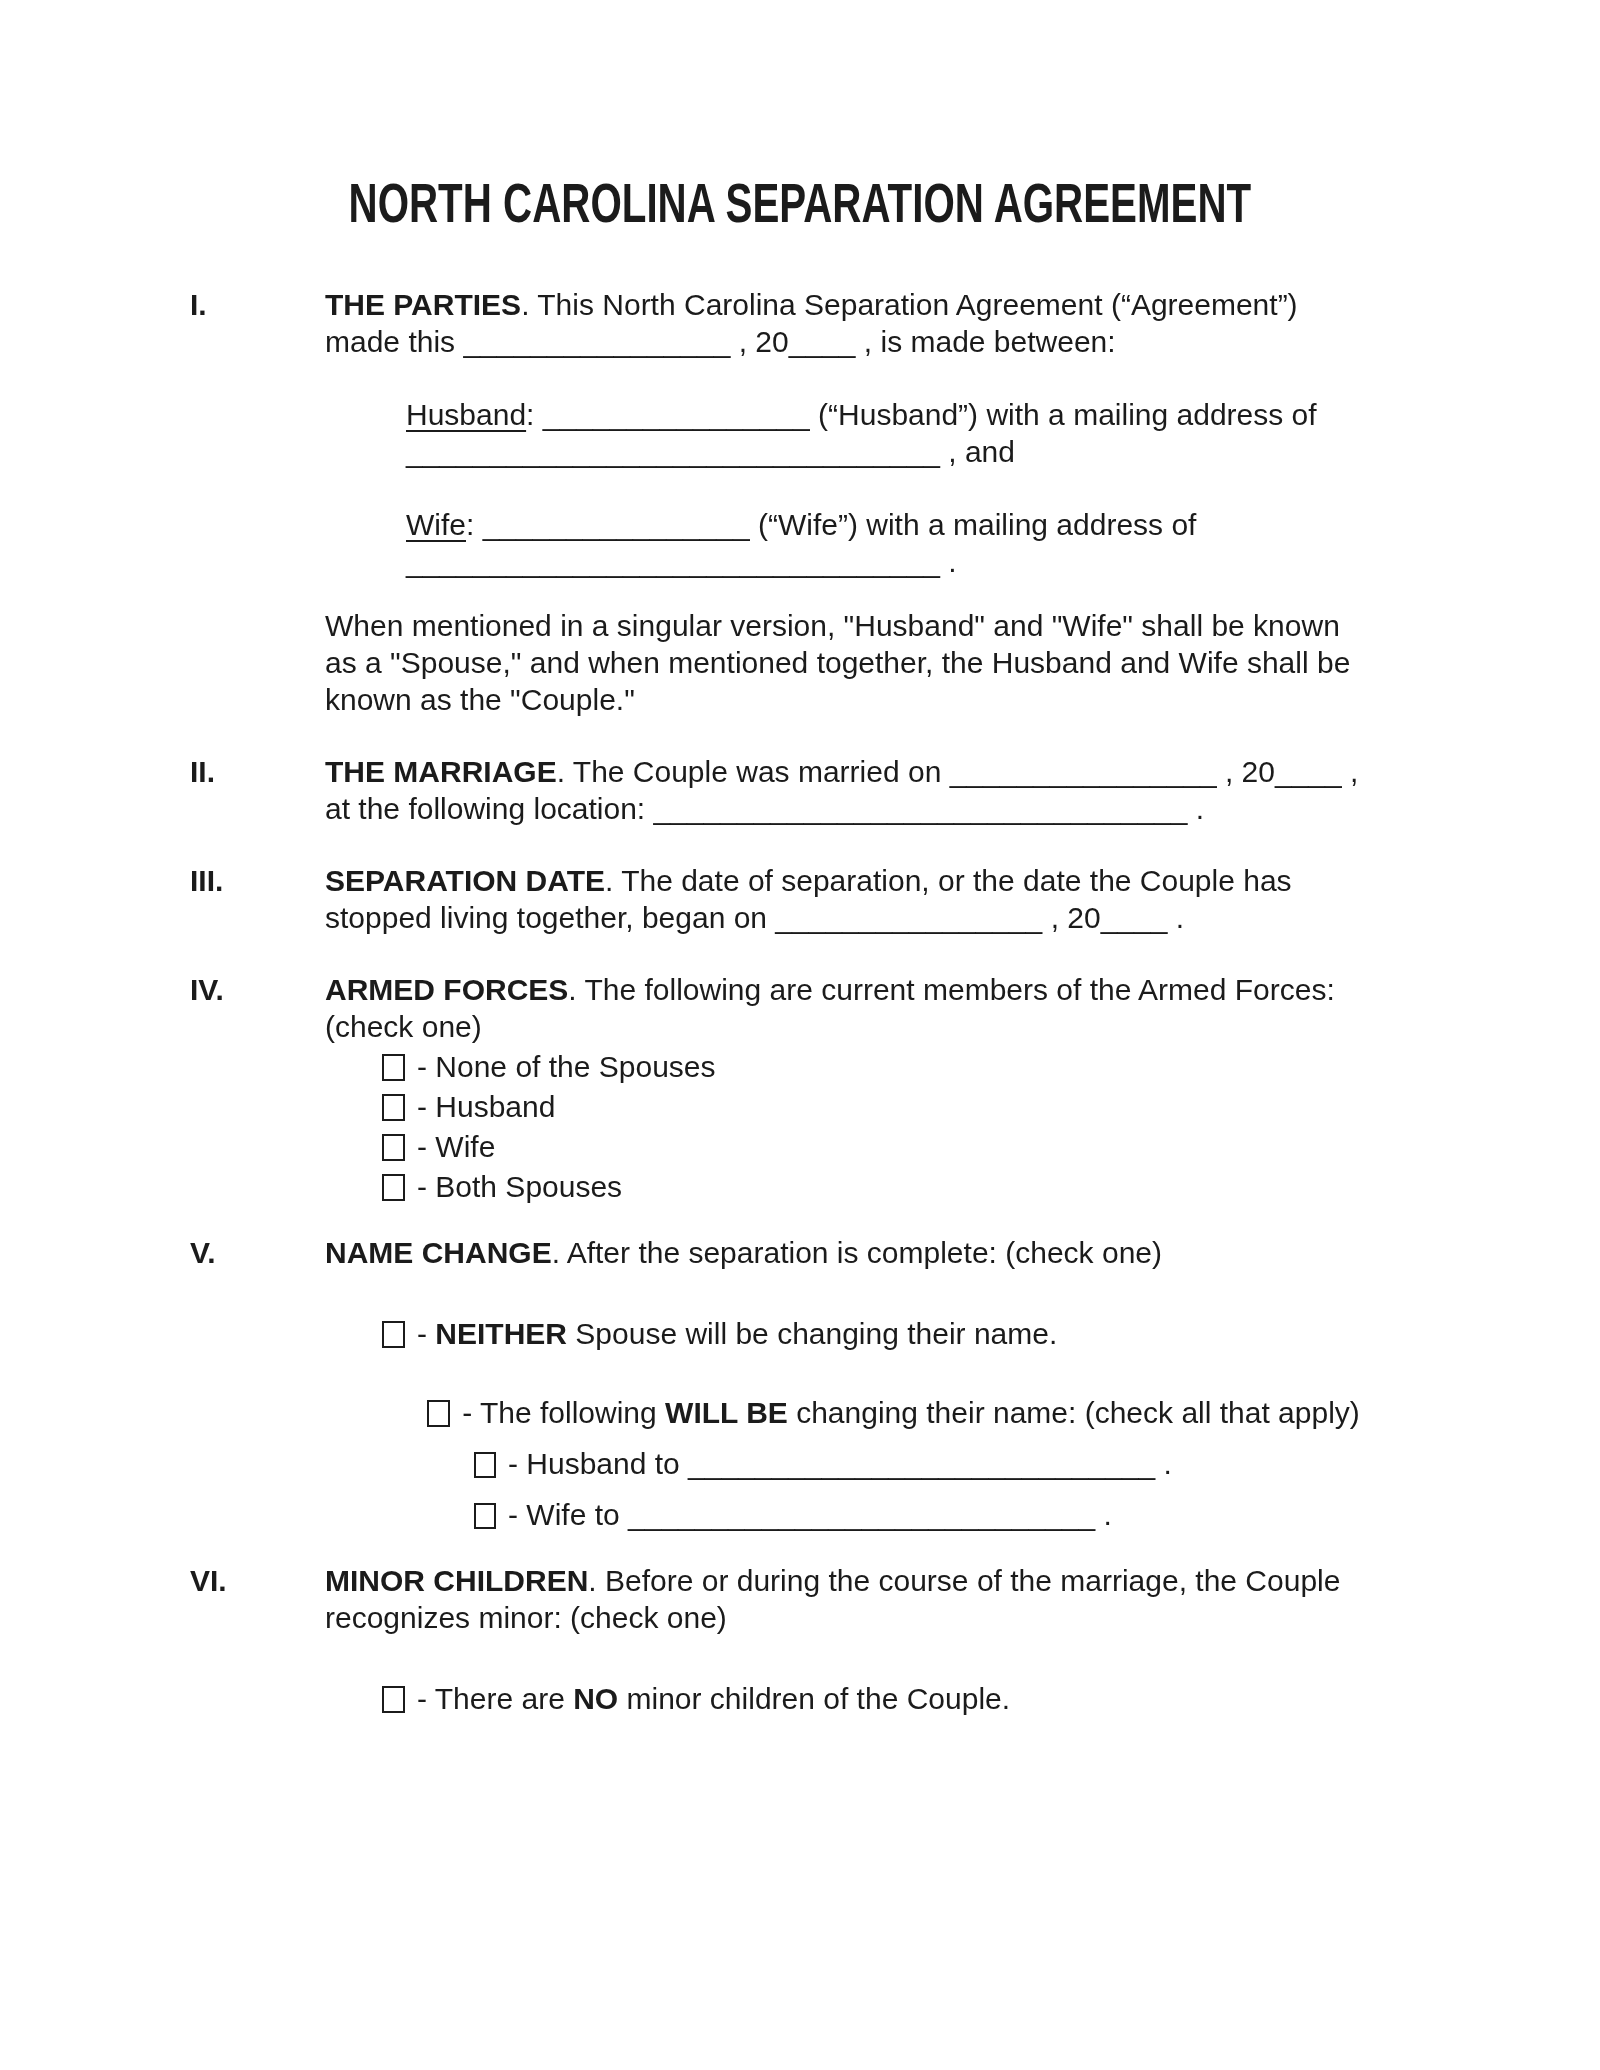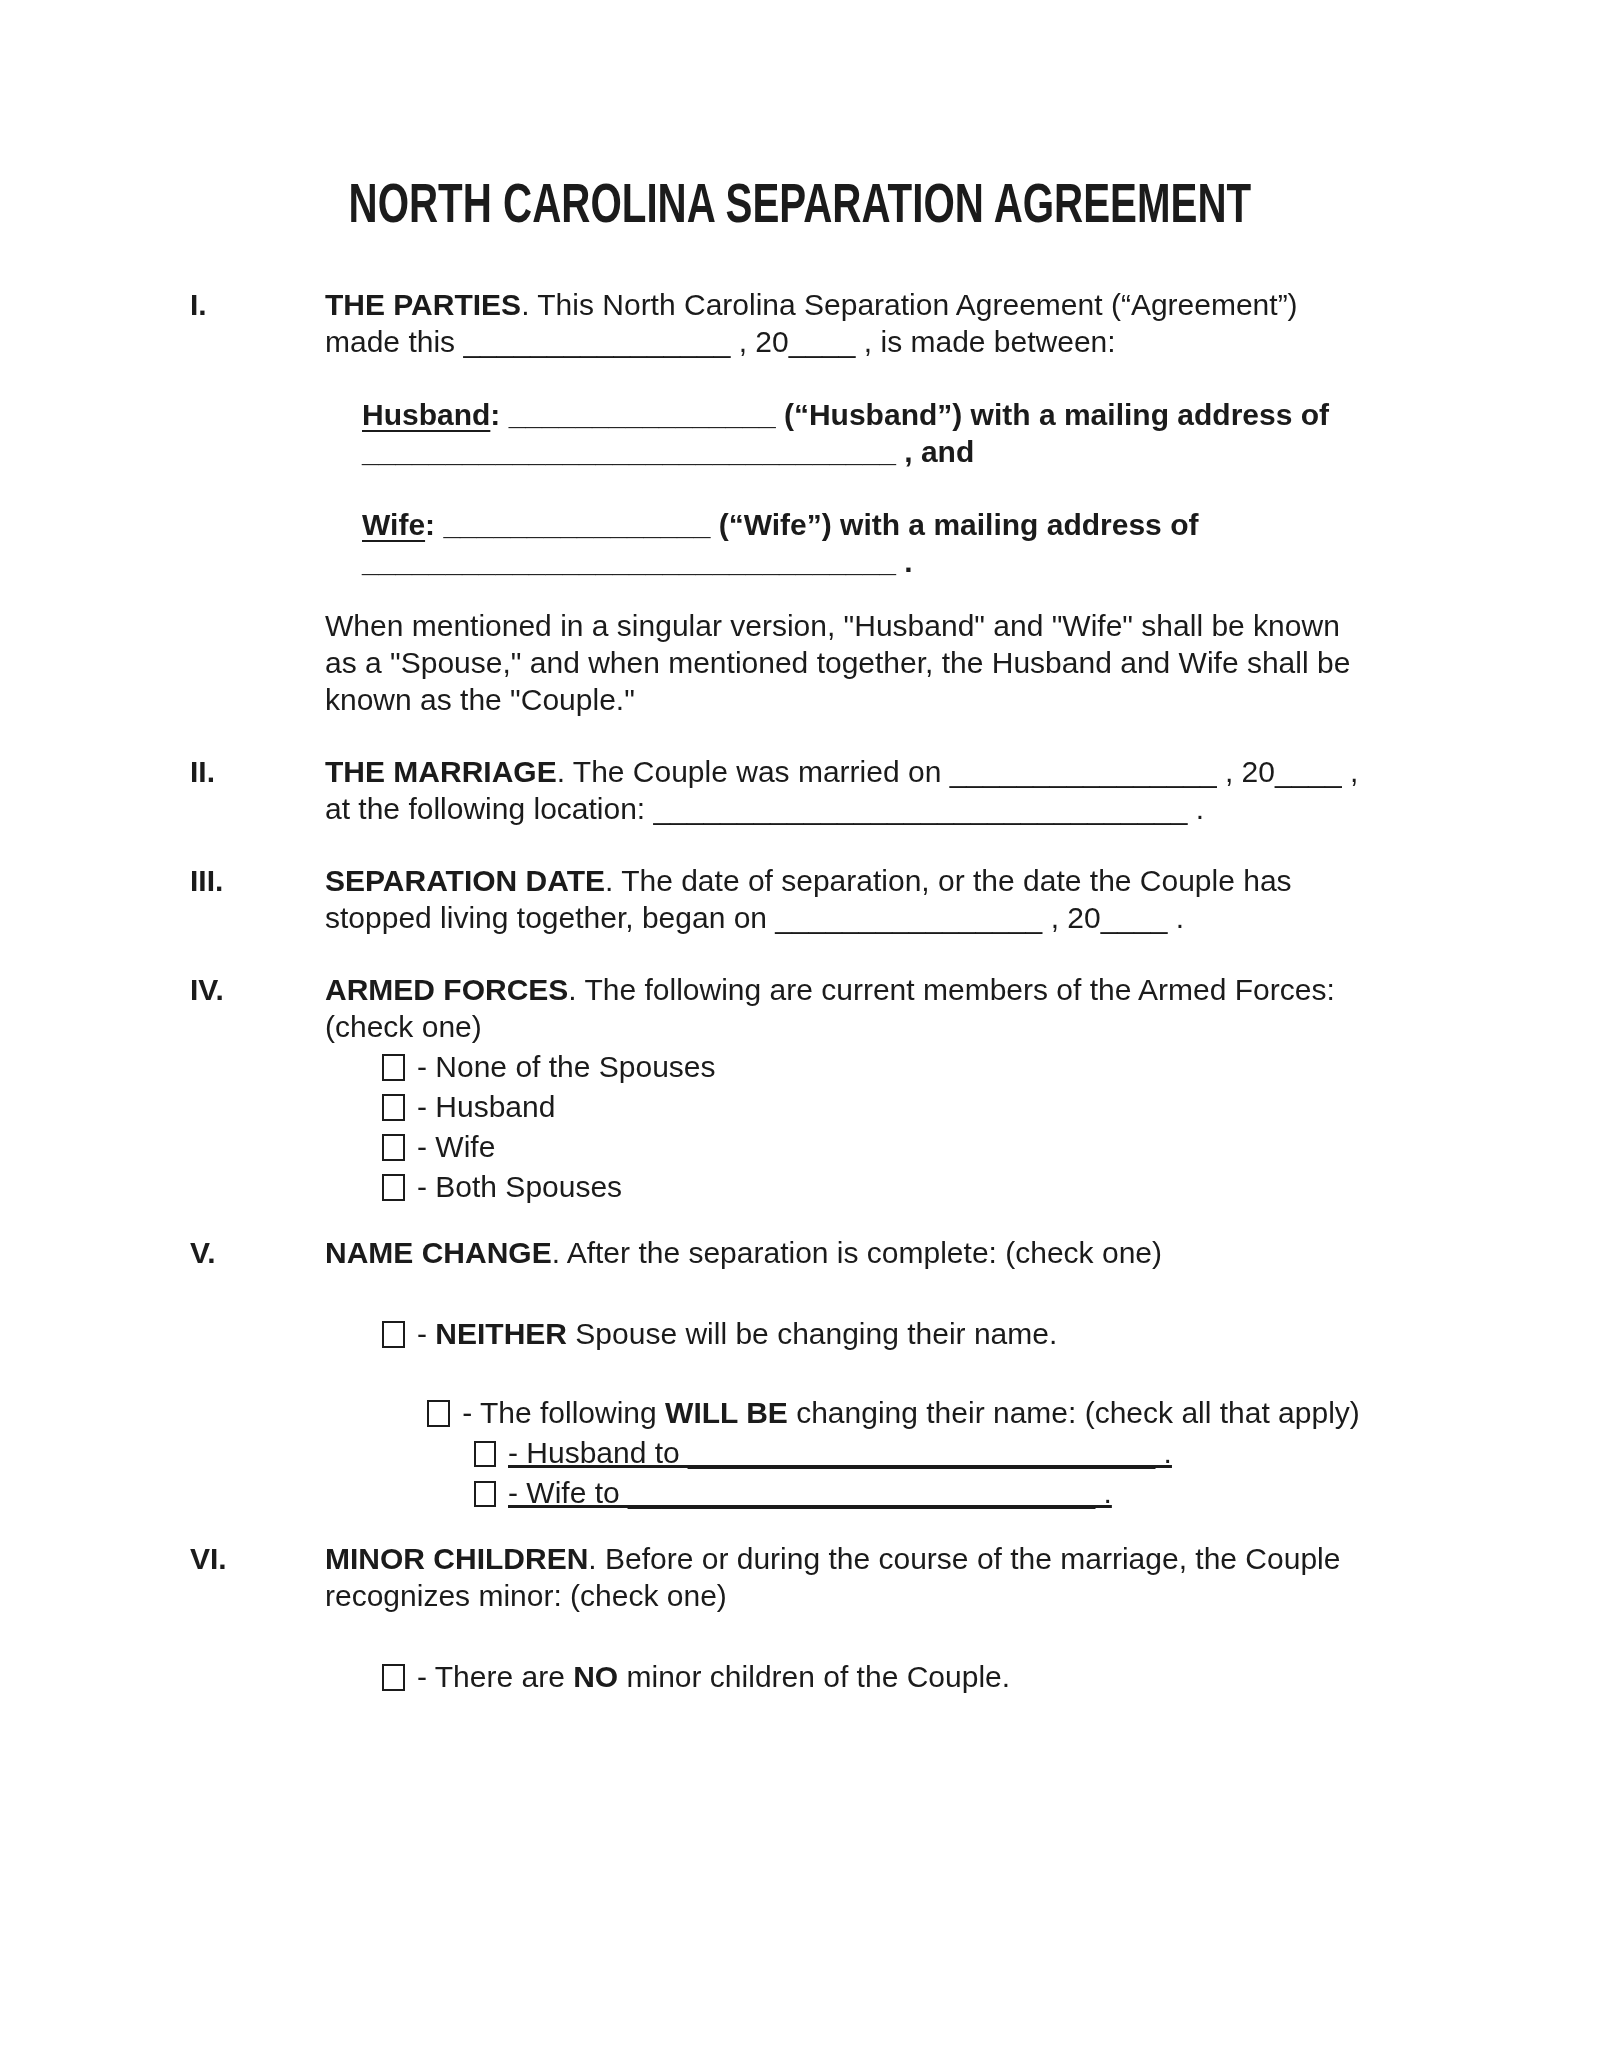--- a/index.html
+++ b/index.html
@@ -25,27 +25,27 @@
     transform:scaleX(0.72);
     transform-origin:center;
   }
   .sec { display:flex; padding:0 195px 0 190px; margin-bottom:35px; }
   .sec.tight { margin-bottom:29px; }
   .num { width:135px; flex-shrink:0; font-weight:700; }
   .content { flex:1; min-width:0; }
   .line { white-space:nowrap; }
   b, .bold { font-weight:700; }
   .ul { text-decoration:underline; text-underline-offset:5px; text-decoration-thickness:2px; }
-  .indent1 { margin-left:37px; margin-top:36px;font-weight:bold; }
+  .indent1 { margin-left:81px; margin-top:36px; }
   .para-gap { margin-top:27px; }
   .opt { margin-left:57px; margin-top:3px; }
   .chkpara { margin-left:57px; }
   .mt44 { margin-top:44px; }
   .mt42 { margin-top:42px;text-align:center; }
-  .nest { margin-left:149px; margin-top:3px;text-decoration:underline; }
+  .nest { margin-left:149px; margin-top:14px; }
   .cb {
     display:inline-block;
     width:23px; height:27px;
     border:2px solid #1b1b1b;
     background:#ffffff;
     vertical-align:-4px;
     margin-right:12px;
   }
   .cb.small { width:22px; height:26px; }
   

